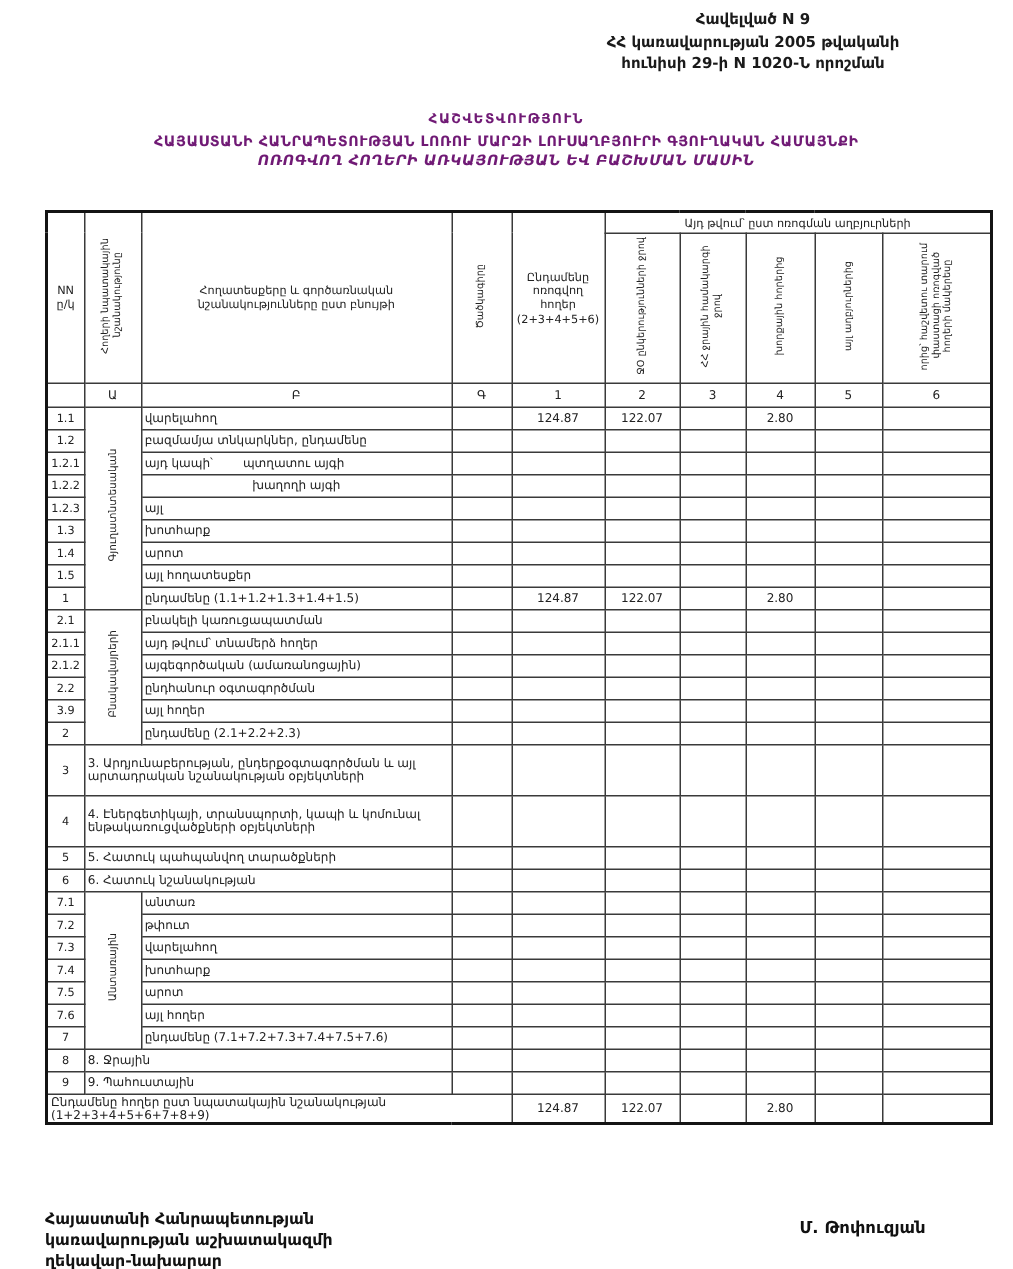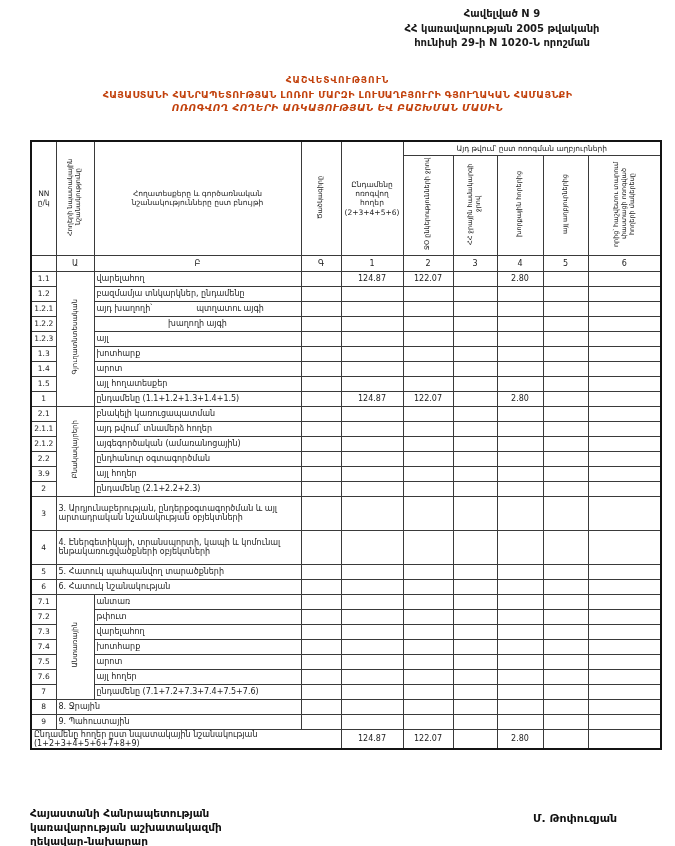--- a/index.html
+++ b/index.html
@@ -8,21 +8,21 @@
     background:#ffffff;color:#1a1a1a;
     font-family:"DejaVu Sans",sans-serif;
     -webkit-font-smoothing:none;
   }
   .appendix{
     position:absolute;top:7px;left:330px;width:344px;
     text-align:center;font-weight:bold;font-size:10px;line-height:1.45;
   }
   .doc-title{
     position:absolute;top:75px;left:0;width:100%;
-    text-align:center;font-weight:bold;color:#c2410c;
+    text-align:center;font-weight:bold;color:#701a75;
   }
   .doc-title .t1{font-size:9px;letter-spacing:1px;margin-bottom:4px;}
   .doc-title .t2{font-size:9.5px;letter-spacing:.4px;}
   .doc-title .t3{font-size:9.5px;letter-spacing:.4px;margin-top:2px;font-style:italic;}
 
   table.report{
     position:absolute;left:30px;top:140px;width:630px;
     border-collapse:collapse;table-layout:fixed;
     border:2px solid #141414;
   }
@@ -44,21 +44,21 @@
     font-size:6.5px;max-height:96px;
   }
   td.vcell{text-align:center;vertical-align:middle;}
   td.vcell .vtext{max-height:128px;font-size:7px;}
 
   tbody tr{height:15px;}
   tbody tr.tall{height:34px;}
   td.num{font-size:7.5px;text-align:center;padding-left:3px;color:#333;}
   td.label{font-size:8px;text-align:left;vertical-align:middle;line-height:1.15;}
   td.label.split{white-space:nowrap;}
-  td.label.split span:last-child{margin-left:44px;}
+  td.label.split span:last-child{margin-left:20px;}
   td.val{font-size:8px;text-align:center;color:#333;}
   tr.total-row{height:18px;}
   tr.total-row td.label{font-size:8px;}
 
   .footer-block{
     position:absolute;left:30px;top:778px;
     font-weight:bold;font-size:10.5px;line-height:1.35;color:#111;margin-top:28px;
   }
   .signature{
     position:absolute;left:533px;top:812px;
@@ -141,21 +141,21 @@
         <td class="val"></td>
         <td class="val"></td>
         <td class="val"></td>
         <td class="val"></td>
         <td class="val"></td>
         <td class="val"></td>
         <td class="val"></td>
       </tr>
       <tr>
         <td class="num">1.2.1</td>
-        <td class="label split"><span>այդ խաղողի՝</span><span>պտղատու այգի</span></td>
+        <td class="label split"><span>այդ կապի՝</span><span>պտղատու այգի</span></td>
         <td class="val"></td>
         <td class="val"></td>
         <td class="val"></td>
         <td class="val"></td>
         <td class="val"></td>
         <td class="val"></td>
         <td class="val"></td>
       </tr>
       <tr>
         <td class="num">1.2.2</td>

